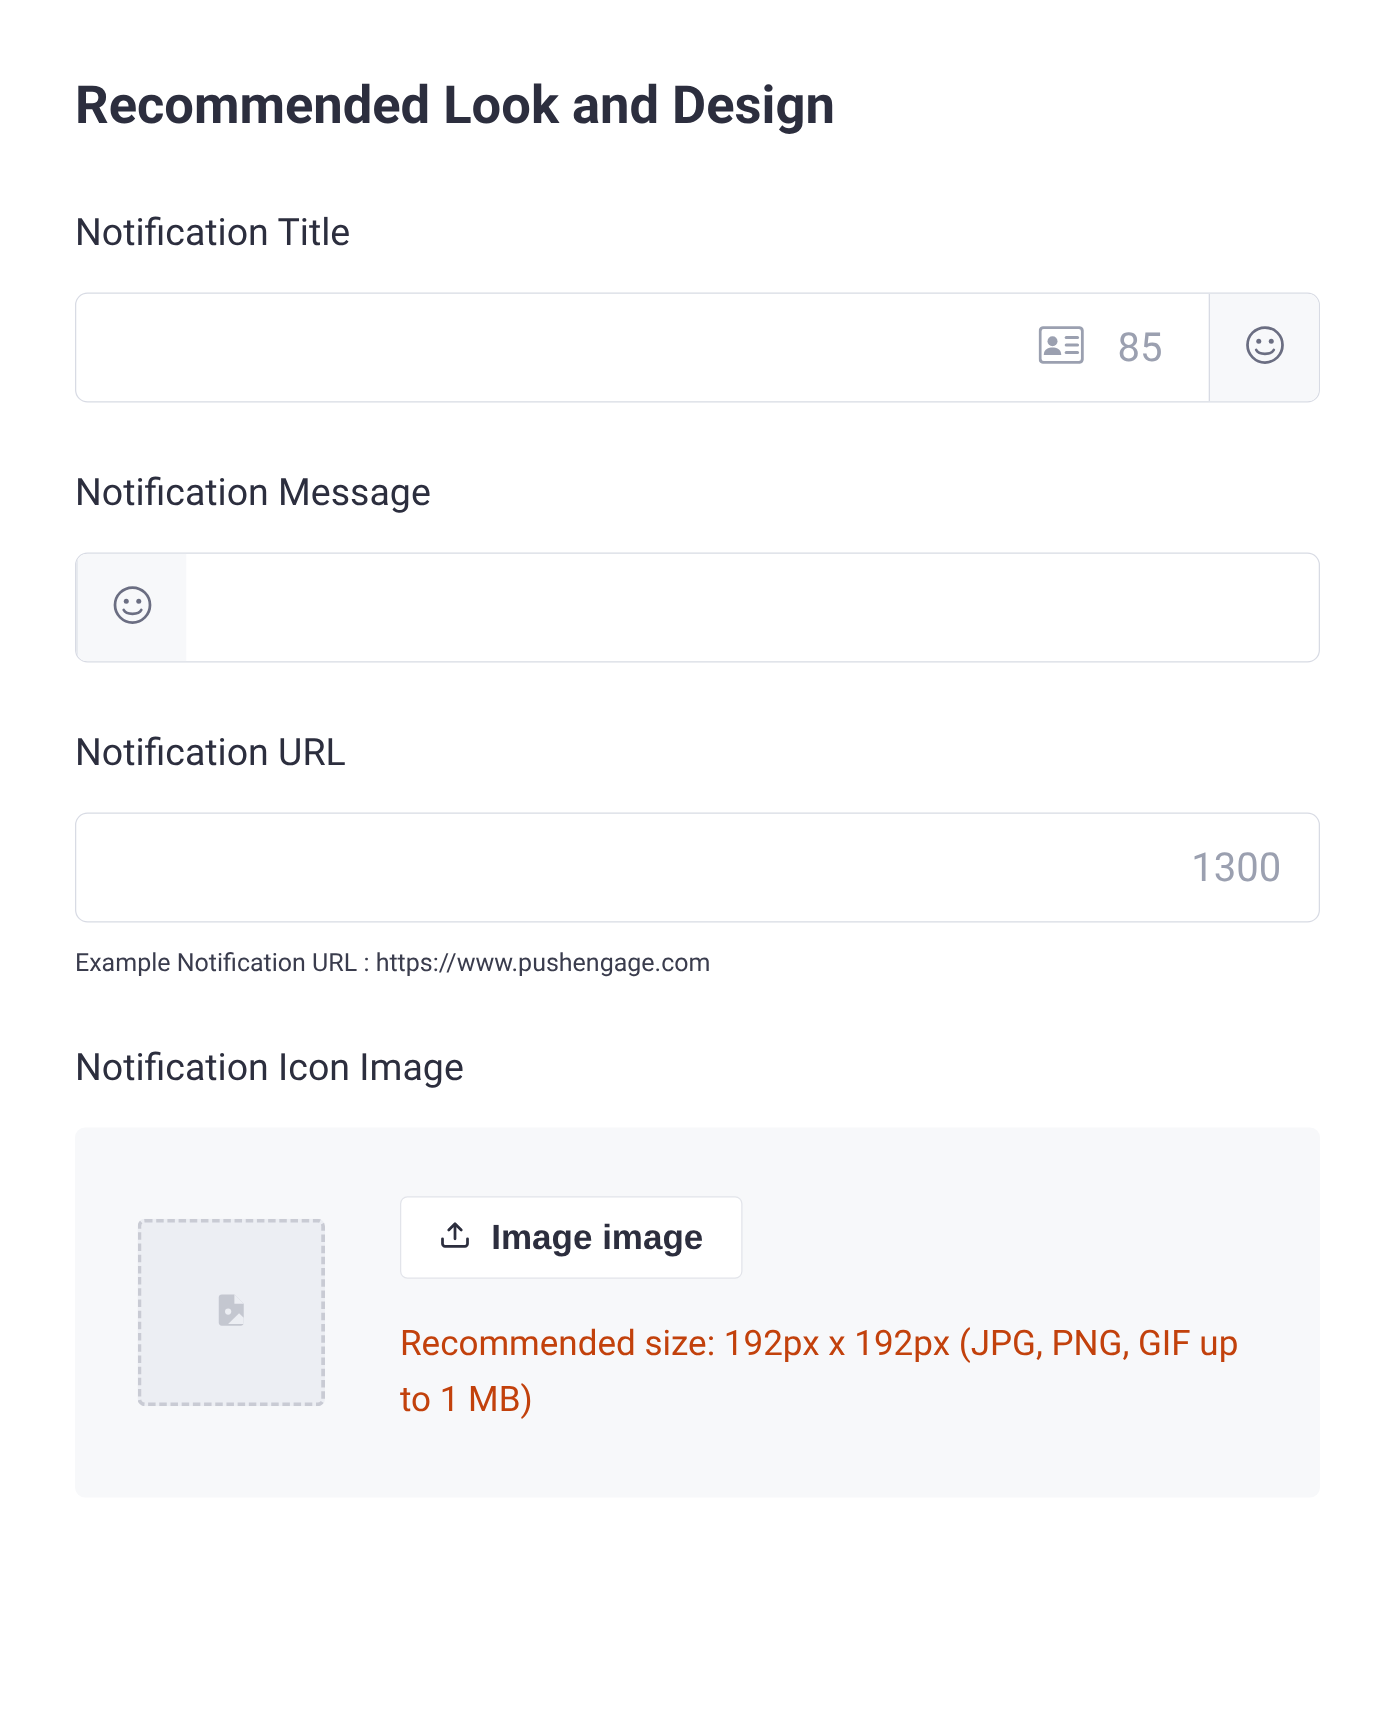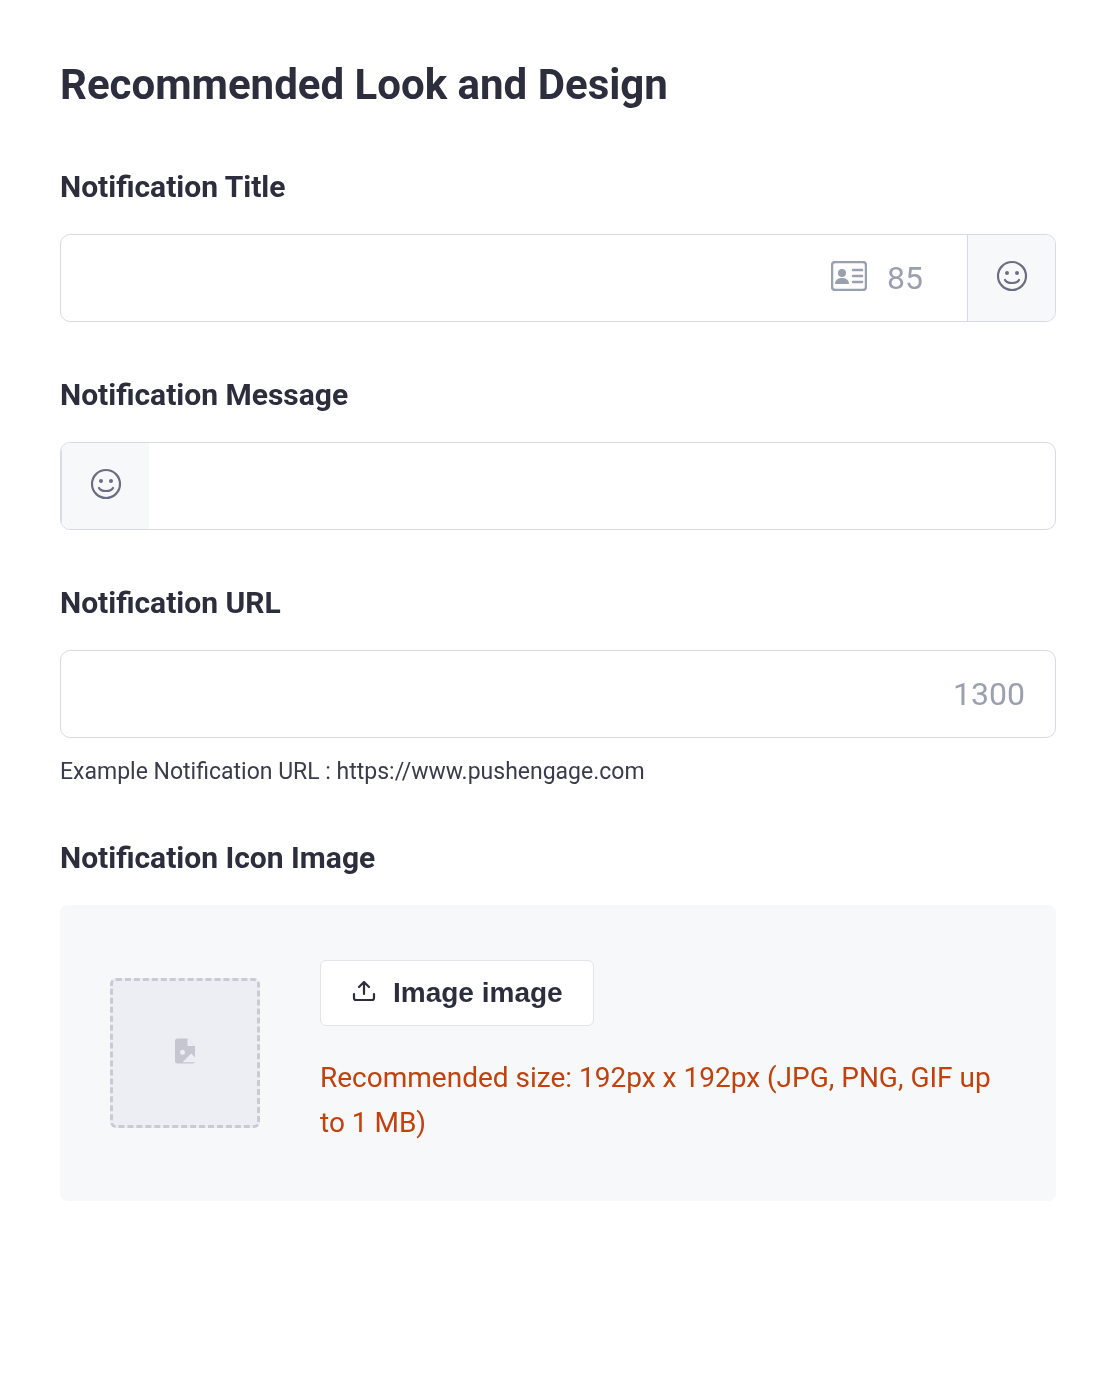--- a/index.html
+++ b/index.html
@@ -18,21 +18,21 @@
       font-size: 42px;
       font-weight: 700;
       color: #2c2e3e;
       margin-bottom: 60px;
     }
     .field-group {
       margin-bottom: 55px;
     }
     .field-label {
       font-size: 30px;
-      font-weight: 700;
+      font-weight: 400;
       color: #2c2e3e;
       margin-bottom: 30px;
       display: block;
     }
     .input-row {
       display: flex;
       border: 1px solid #d8dbe4;
       border-radius: 10px;
       overflow: hidden;
       height: 88px;
@@ -56,40 +56,40 @@
     .id-icon {
       width: 36px;
       height: 30px;
       flex-shrink: 0;
     }
     .counter {
       font-size: 32px;
       color: #9ba0b0;
       font-weight: 400;
       min-width: 50px;
-      text-align: left;
+      text-align: center;
     }
     .emoji-addon {
       width: 88px;
       border-left: 1px solid #d8dbe4;
       background: #f7f8fa;
       display: flex;
       align-items: center;
       justify-content: center;
       cursor: pointer;
     }
     .emoji-icon {
       width: 32px;
       height: 32px;
     }
     .input-row.no-addon .input-main {
       justify-content: flex-end;
     }
     .helper-text {
-      font-size: 23px;
+      font-size: 20px;
       color: #3a3c4d;
       margin-top: 20px;
     }
     .icon-image-panel {
       background: #f7f8fa;
       border-radius: 8px;
       padding: 55px 50px;
       display: flex;
       align-items: center;
       gap: 60px;

